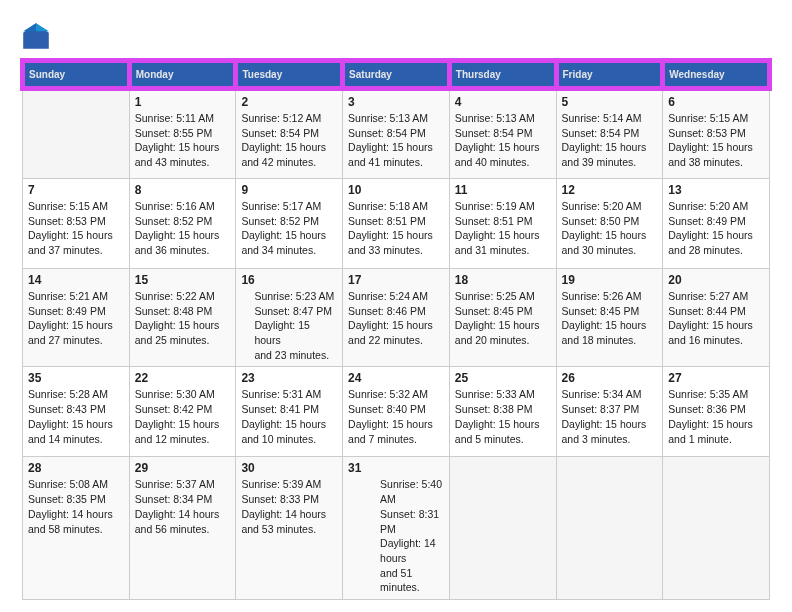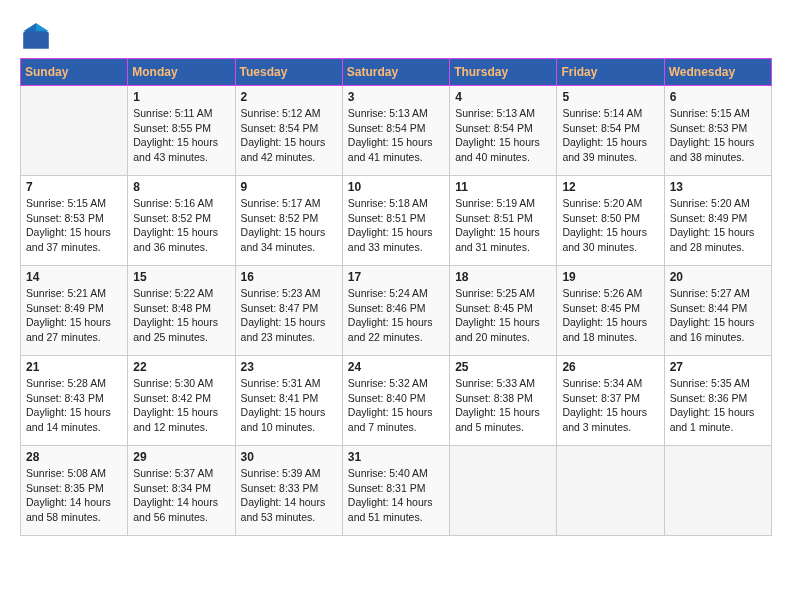--- a/index.html
+++ b/index.html
@@ -48,26 +48,26 @@
       color: #333;
       margin-top: 2px;
     }
     table {
       width: 100%;
       border-collapse: collapse;
       table-layout: fixed;
     }
     thead th {
       background-color: #2b5fad;
-      color: #fdba74;
-      font-size: 12px;
+      color: #e5e5e5;
+      font-size: 10px;
       font-weight: bold;
       padding: 6px 4px;
       text-align: left;
-      border: 1px solid #d946ef;
+      border: 5px solid #d946ef;
     }
     tbody td {
       border: 1px solid #ccc;
       vertical-align: top;
       padding: 4px 5px;
       height: 90px;
       font-size: 10.5px;
       color: #222;
       background: #fff;
     }
@@ -230,21 +230,21 @@
         </td>
         <td>
           <span class="day-number">15</span>
           <div class="cell-content" style="white-space: pre-line;">Sunrise: 5:22 AM
 Sunset: 8:48 PM
 Daylight: 15 hours
 and 25 minutes.</div>
         </td>
         <td>
           <span class="day-number">16</span>
-          <div class="cell-content" style="white-space: pre-line;">Sunrise: 5:23 AM
+          <div class="cell-content" style="white-space: pre-line; margin-left: 13px;">Sunrise: 5:23 AM
 Sunset: 8:47 PM
 Daylight: 15 hours
 and 23 minutes.</div>
         </td>
         <td>
           <span class="day-number">17</span>
           <div class="cell-content" style="white-space: pre-line;">Sunrise: 5:24 AM
 Sunset: 8:46 PM
 Daylight: 15 hours
 and 22 minutes.</div>
@@ -266,21 +266,21 @@
         <td>
           <span class="day-number">20</span>
           <div class="cell-content" style="white-space: pre-line;">Sunrise: 5:27 AM
 Sunset: 8:44 PM
 Daylight: 15 hours
 and 16 minutes.</div>
         </td>
       </tr>
       <tr>
         <td>
-          <span class="day-number">21</span>
+          <span class="day-number">35</span>
           <div class="cell-content" style="white-space: pre-line;">Sunrise: 5:28 AM
 Sunset: 8:43 PM
 Daylight: 15 hours
 and 14 minutes.</div>
         </td>
         <td>
           <span class="day-number">22</span>
           <div class="cell-content" style="white-space: pre-line;">Sunrise: 5:30 AM
 Sunset: 8:42 PM
 Daylight: 15 hours
@@ -339,21 +339,21 @@
         </td>
         <td>
           <span class="day-number">30</span>
           <div class="cell-content" style="white-space: pre-line;">Sunrise: 5:39 AM
 Sunset: 8:33 PM
 Daylight: 14 hours
 and 53 minutes.</div>
         </td>
         <td>
           <span class="day-number">31</span>
-          <div class="cell-content" style="white-space: pre-line;">Sunrise: 5:40 AM
+          <div class="cell-content" style="white-space: pre-line; margin-left: 32px;">Sunrise: 5:40 AM
 Sunset: 8:31 PM
 Daylight: 14 hours
 and 51 minutes.</div>
         </td>
         <td class="empty"></td>
         <td class="empty"></td>
         <td class="empty"></td>
       </tr>
     </tbody>
 </table>

